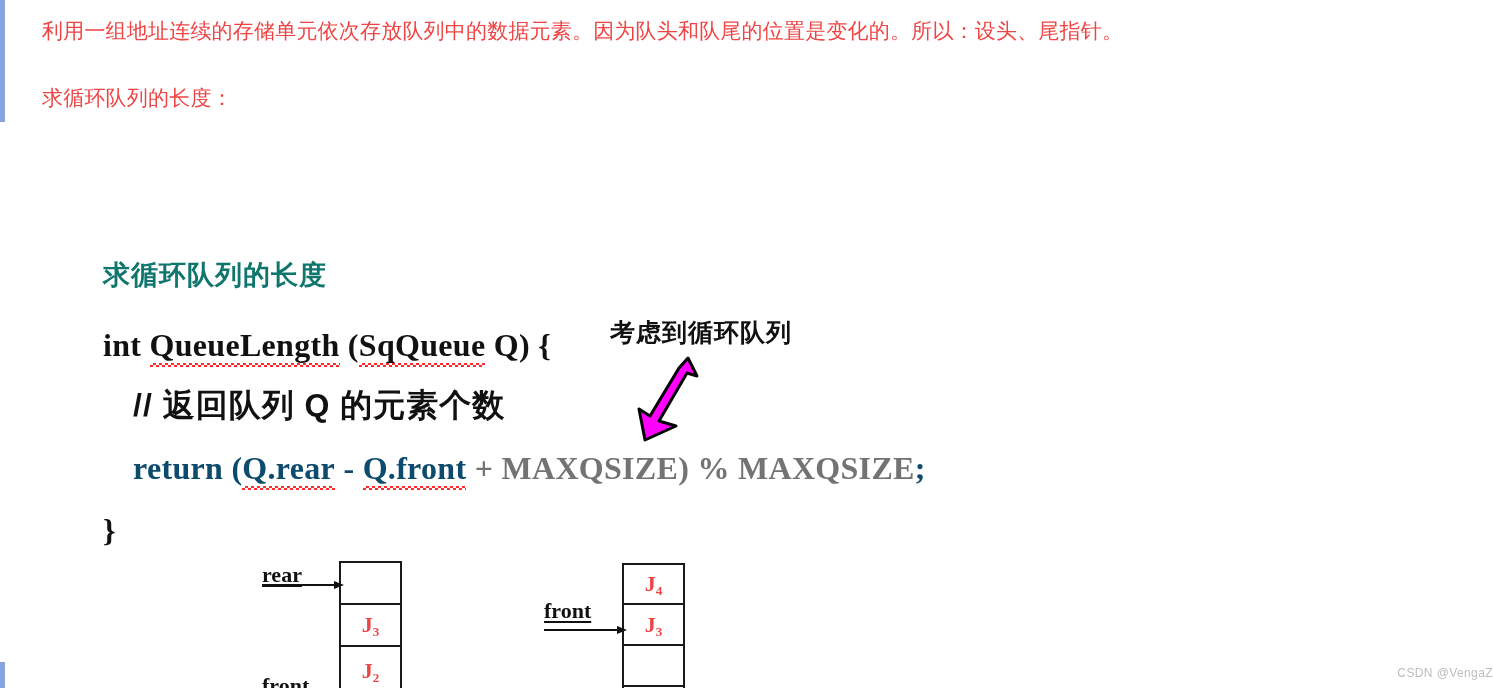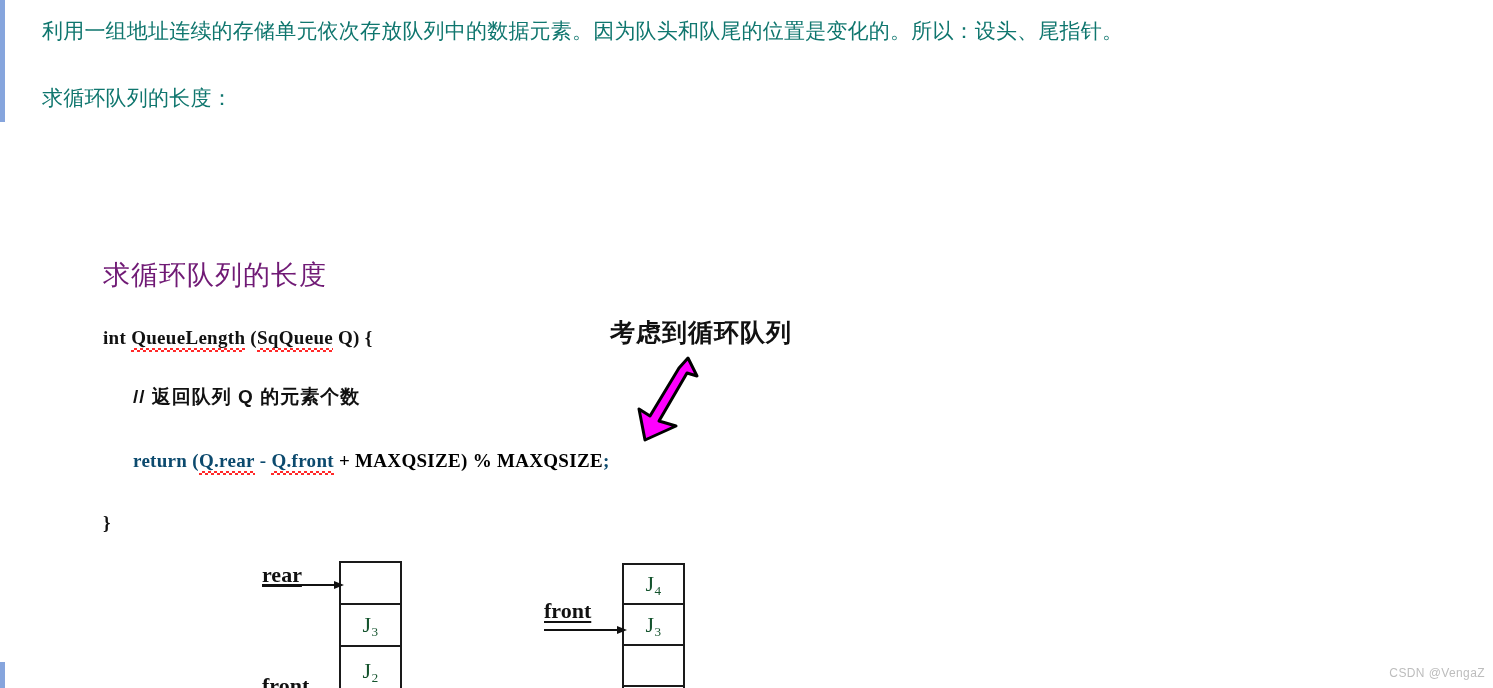--- a/index.html
+++ b/index.html
@@ -22,50 +22,50 @@
     left: 0; top: 0;
     width: 5px; height: 688px;
     background: #86a5dd;
   }
 
   
   .prose-line {
     position: absolute;
     font-size: 21px;
     line-height: 30px;
-    color: #0f766e;
+    color: #ef4444;
     white-space: nowrap;
     letter-spacing: 0.2px;
   }
   #prose-paragraph-1 { left: 42px; top: 16px; }
   #prose-paragraph-2 { left: 42px; top: 83px; }
 
   
   #slide-figure {
     position: absolute;
     left: 0px; top: 122px;
     width: 1000px; height: 540px;
     background: #ffffff;
   }
 
   #slide-title {
     position: absolute;
     left: 103px; top: 135px;
     font-size: 27px;
-    font-weight: normal;
-    color: #701a75;
+    font-weight: bold;
+    color: #0f766e;
     letter-spacing: 1px;
     white-space: nowrap;
   }
 
   .code-line {
     position: absolute;
     font-family: "Liberation Serif", "DejaVu Serif", serif;
     font-weight: bold;
-    font-size: 19px;
+    font-size: 32px;
     color: #111111;
     white-space: nowrap;
     letter-spacing: 0.3px;
   }
   #code-line-signature { left: 103px; top: 205px; }
   #code-line-comment   { left: 133px; top: 262px; }
   #code-line-return    { left: 133px; top: 328px; }
   #code-line-close     { left: 103px; top: 390px; }
 
   
@@ -78,21 +78,21 @@
     position: absolute;
     left: 0; right: 0; bottom: -3px;
     height: 4px;
     background-image:
       radial-gradient(circle at 1.5px 3.2px, #ff2a2a 1.3px, transparent 1.5px),
       radial-gradient(circle at 4.5px 0.8px, #ff2a2a 1.3px, transparent 1.5px);
     background-size: 6px 4px;
     background-repeat: repeat-x;
   }
 
-  .red-code { color: #000000; }
+  .red-code { color: #737373; }
   .blk { color: #0c4a6e; }
 
   
   #annotation-label {
     position: absolute;
     left: 610px; top: 194px;
     font-size: 25px;
     font-weight: bold;
     color: #111111;
     letter-spacing: 1px;
@@ -111,43 +111,43 @@
     box-sizing: border-box;
     background: #ffffff;
   }
   .queue-cell {
     box-sizing: border-box;
     border-bottom: 2.5px solid #1a1a1a;
     display: flex;
     align-items: center;
     justify-content: center;
     font-family: "Liberation Serif", "DejaVu Serif", serif;
-    font-weight: normal;
+    font-weight: bold;
     font-size: 22px;
-    color: #14532d;
+    color: #ef4444;
   }
   .queue-cell:last-child { border-bottom: none; }
 
   .ptr-label {
     position: absolute;
     font-family: "Liberation Serif", "DejaVu Serif", serif;
     font-weight: bold;
     font-size: 22px;
     color: #111111;
     text-decoration: underline;
     text-underline-offset: 3px;
     white-space: nowrap;
   }
   .ptr-arrow {
     position: absolute;
     height: 10px;
   }
   #watermark-corner {
     position: absolute;
-    right: 8px; bottom: 8px;
+    right: 0; bottom: 8px;
     font-size: 12px;
     color: #bdbdbd;
     letter-spacing: 0.4px;
     white-space: nowrap;
   }
 </style>
 </head>
 <body>
 
 <div id="left-accent-bar"></div>

